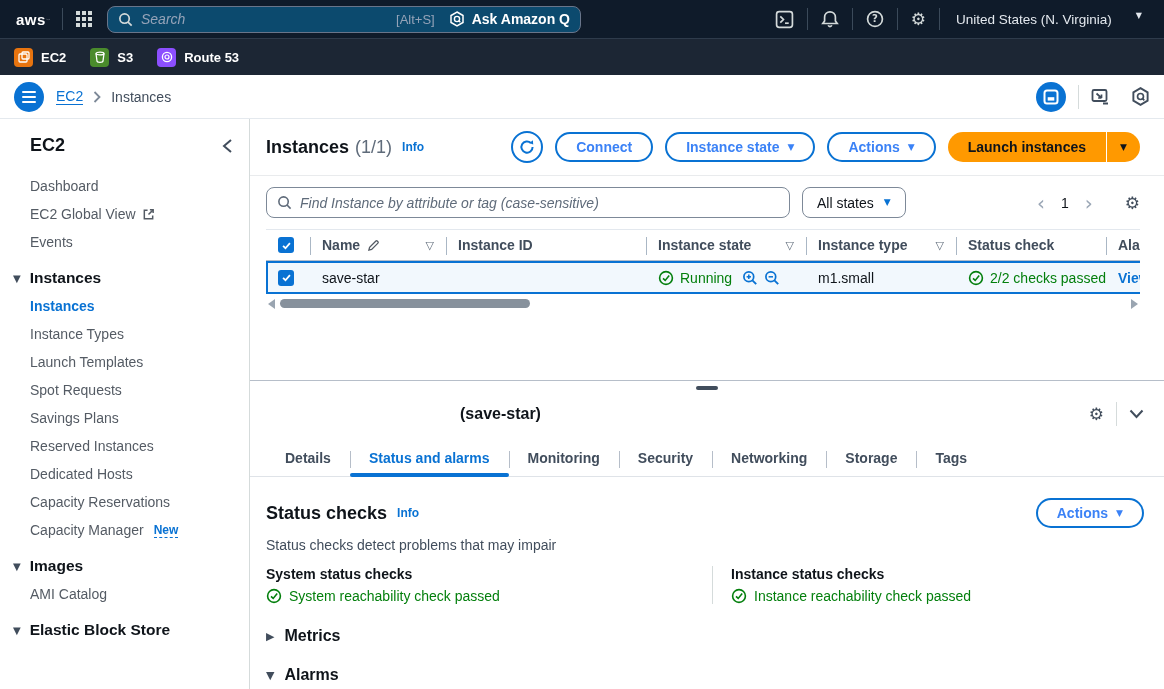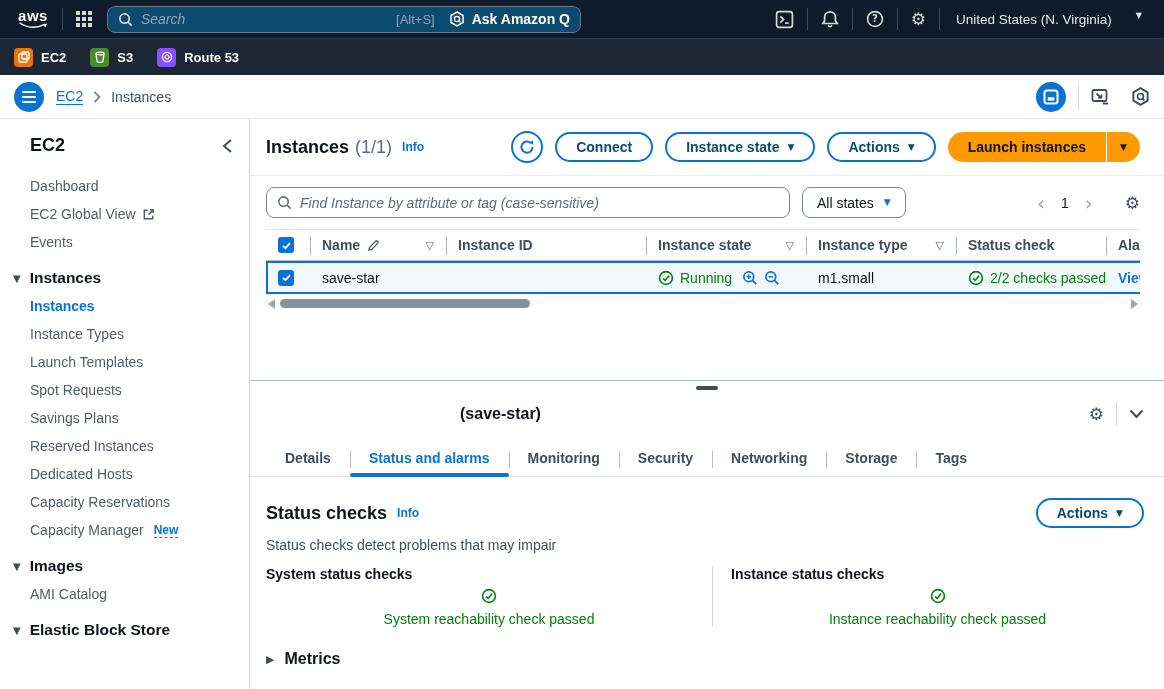--- a/index.html
+++ b/index.html
@@ -3,21 +3,21 @@
 <meta charset="utf-8">
 <style>
   * { box-sizing: border-box; margin: 0; padding: 0; }
   html,body { width:1164px; height:689px; overflow:hidden; background:#fff;
     font-family:"Liberation Sans","DejaVu Sans",sans-serif; font-size:14px; color:#0f141a; }
   .glyph { font-family:"DejaVu Sans",sans-serif; }
   button { background:none; border:none; font:inherit; cursor:pointer; color:inherit; display:inline-flex; align-items:center; }
 
   
   .topbar { height:38px; background:#0f1b2a; display:flex; align-items:center; padding:0 16px; color:#d4dada; }
-  .aws-logo { display:flex; flex-direction:column; align-items:center; width:34px; cursor:pointer; }
+  .aws-logo { display:flex; flex-direction:row; align-items:center; width:34px; cursor:pointer; }
   .aws-logo .aws-word { font-weight:bold; font-size:15px; color:#fff; line-height:13px; letter-spacing:.5px; }
   .tb-divider { width:1px; height:22px; background:#3b4a5a; margin:0 12px; }
   .grid-btn svg { display:block; }
   .tb-search { display:flex; align-items:center; width:474px; height:27px; margin-left:14px;
     border:1px solid #69758a; border-radius:8px; padding:0 10px; background:#0c4a6e; }
   .tb-search input { flex:1; background:transparent; border:none; outline:none; color:#d4dada; font:inherit; margin-left:8px; min-width:0;}
   .tb-search input::placeholder { font-style:italic; color:#95a3b8; }
   .tb-shortcut { color:#95a3b8; font-size:13px; margin-right:14px; white-space:nowrap; }
   .ask-q { display:flex; align-items:center; gap:7px; color:#fff; font-weight:bold; font-size:14px; white-space:nowrap; }
   .tb-right { margin-left:auto; display:flex; align-items:center; }
@@ -55,21 +55,21 @@
   .sb-caret { font-size:10px; color:#414d5c; }
   .new-badge { color:#0972d3; font-weight:bold; font-size:12px; border-bottom:1px dashed #0972d3; margin-left:4px; line-height:14px; }
 
   .main { flex:1; padding:0 24px 0 16px; overflow:hidden; background:#fff; }
 
   .main-header { display:flex; align-items:center; padding:12px 0; border-bottom:1px solid #e9ebed; margin:0 -24px 0 -16px; padding-left:16px; padding-right:24px; }
   .mh-title { font-size:18px; font-weight:bold; }
   .mh-count { font-size:18px; color:#5f6b7a; margin-left:6px; font-weight:normal; }
   .info-link { color:#0972d3; font-weight:bold; font-size:12px; margin-left:10px; cursor:pointer; }
   .mh-actions { margin-left:auto; display:flex; align-items:center; gap:12px; }
-  .btn { border:2px solid #0972d3; color:#0c4a6e; font-weight:bold; border-radius:20px; padding:4px 19px; height:30px; gap:8px; background:#fff; white-space:nowrap; }
+  .btn { border:2px solid #0972d3; color:#3b82f6; font-weight:bold; border-radius:20px; padding:4px 19px; height:30px; gap:8px; background:#fff; white-space:nowrap; }
   .btn .caret-down { font-size:9px; }
   .btn-refresh { width:32px; height:32px; border:2px solid #0972d3; border-radius:50%; justify-content:center; padding:0; }
   .btn-launch-group { display:flex; height:30px; border-radius:20px; overflow:hidden; }
   .btn-launch-main { background:#ff9900; color:#0f141a; font-weight:bold; padding:4px 20px; }
   .btn-launch-caret { background:#ff9900; color:#0f141a; width:34px; justify-content:center; border-left:1px solid #fff; font-size:9px; }
 
   .filter-row { display:flex; align-items:center; margin-top:11px; gap:12px; }
   .filter-input { flex:0 0 524px; display:flex; align-items:center; height:31px; border:1px solid #7d8998; border-radius:8px; padding:0 10px; color:#5f6b7a; }
   .filter-input input { flex:1; border:none; outline:none; font:inherit; margin-left:8px; color:#0f141a; min-width:0; }
   .filter-input input::placeholder { font-style:italic; color:#5f6b7a; }
@@ -116,21 +116,21 @@
   .tab.active { color:#0972d3; }
   .tab.active::after { content:""; position:absolute; left:0; right:0; bottom:-1px; height:4px; background:#0972d3; border-radius:2px; }
 
   .sc-headrow { display:flex; align-items:center; margin-top:21px; }
   .sc-title { font-size:18px; font-weight:bold; }
   .sc-desc { display:grid; grid-template-columns:446px 1fr; margin-top:9px; color:#414d5c; }
   .sc-desc .col2 { padding-left:18px; }
   .sc-cols { display:grid; grid-template-columns:446px 1fr; margin-top:13px; }
   .sc-cols .col2 { border-left:1px solid #d5dbdb; padding-left:18px; }
   .sc-label { font-weight:bold; margin-bottom:6px; }
-  .sc-pass { color:#037f0c; display:flex; align-items:center; gap:7px;flex-direction:column; }
+  .sc-pass { color:#037f0c; display:flex; align-items:center; gap:7px; }
 
   .exp-row { display:flex; align-items:center; gap:10px; font-size:16px; font-weight:bold; cursor:pointer; }
   .exp-metrics { margin-top:23px; }
   .exp-alarms { margin-top:21px; }
   .exp-caret { font-size:11px; color:#414d5c; }
 </style>
 </head>
 <body>
 
 <div class="topbar">

